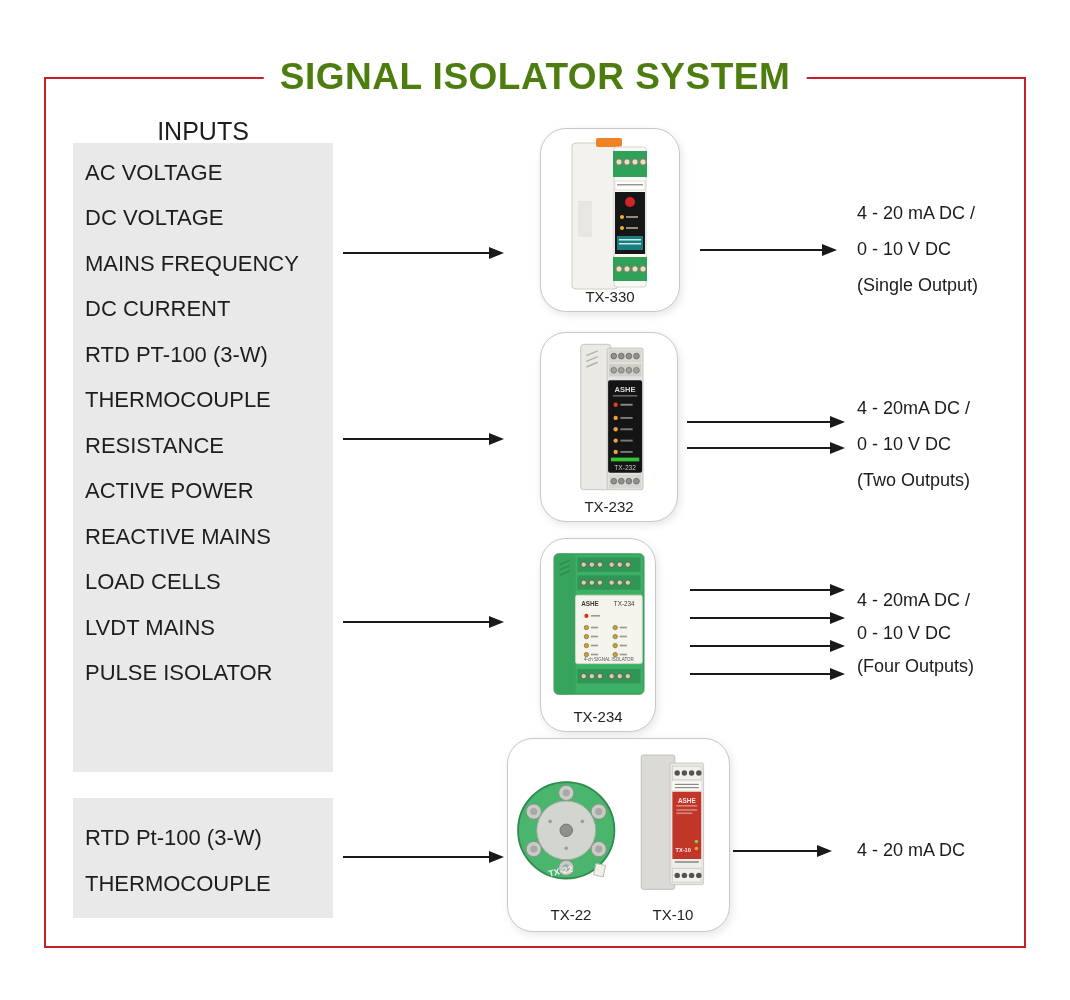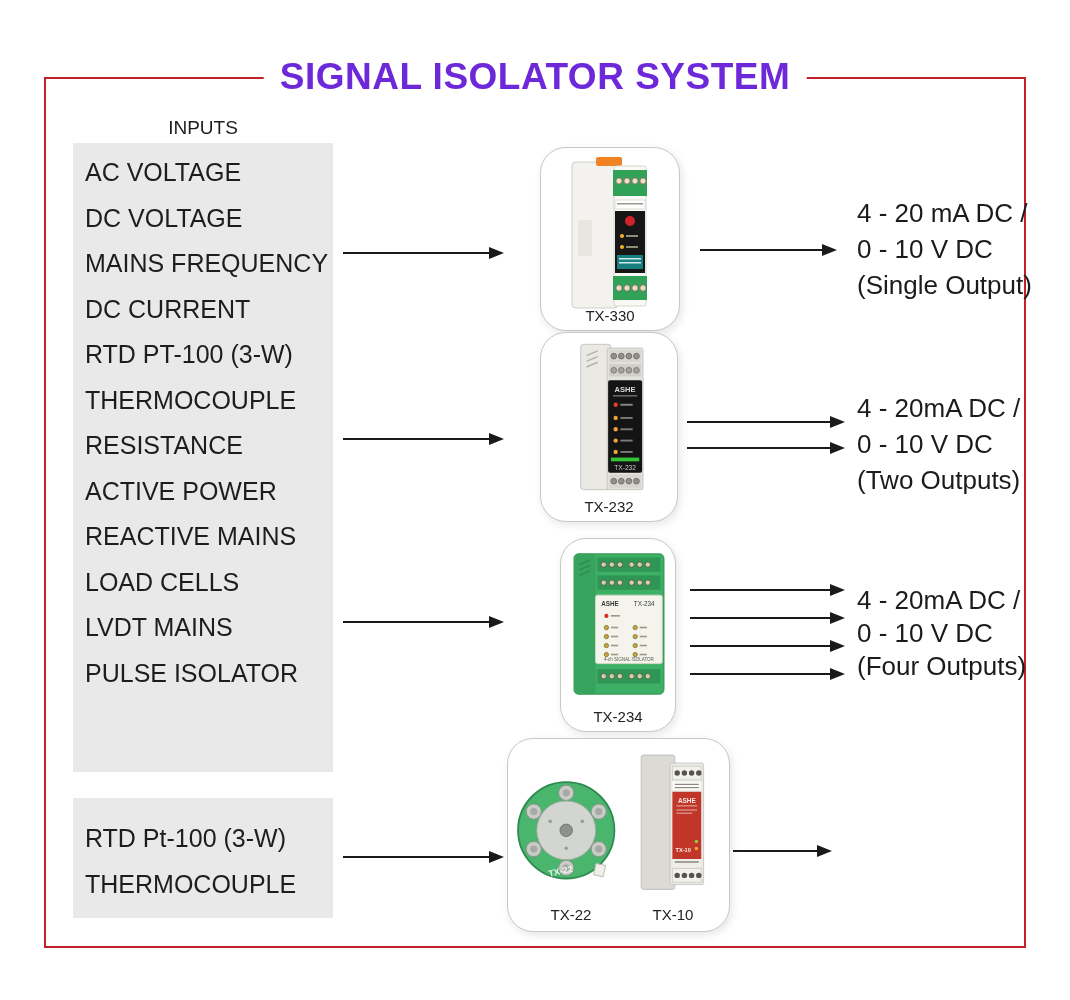--- a/index.html
+++ b/index.html
@@ -8,49 +8,49 @@
     position: relative; width: 1070px; height: 1000px; background: #fff;
     font-family: "Liberation Sans", "DejaVu Sans", sans-serif; color: #1d1d1d; overflow: hidden;
   }
   .frame {
     position: absolute; left: 44px; top: 77px; width: 982px; height: 871px;
     border: 2px solid #c32028;
   }
   .title {
     position: absolute; left: 50%; top: 52px; transform: translateX(-50%);
     font-size: 37px; font-weight: bold; letter-spacing: 0.5px; line-height: 50px;
-    background: #fff; padding: 0 16px; white-space: nowrap; color: #6d28d9;
+    background: #fff; padding: 0 16px; white-space: nowrap; color: #4d7c0f;
   }
   .inputs-header {
     position: absolute; left: 73px; top: 117px; width: 260px;
-    text-align: center; font-size: 19px;
+    text-align: center; font-size: 25px;
   }
   .input-box { position: absolute; left: 73px; width: 260px; background: #e9e9e9; }
   .box1 { top: 143px; height: 629px; padding-top: 7px; }
   .box2 { top: 798px; height: 120px; padding-top: 17px; }
-  .input-item { height: 45.5px; display: flex; align-items: center; padding-left: 12px; font-size: 25px; white-space: nowrap; }
+  .input-item { height: 45.5px; display: flex; align-items: center; padding-left: 12px; font-size: 22px; white-space: nowrap; }
   .box2 .input-item { height: 46px; }
   .card {
     position: absolute; background: #fff; border: 1px solid #c9c8c3; border-radius: 26px;
     box-shadow: 2px 3px 8px rgba(0,0,0,.10);
   }
   .caption {
     position: absolute; left: 0; right: 0; bottom: 6px; text-align: center;
     font-size: 15px; color: #222;
   }
   .caption.cap-a { left: 18px; right: auto; width: 90px; bottom: 8px; }
   .caption.cap-b { left: 125px; right: auto; width: 80px; bottom: 8px; }
   .device-svg { position: absolute; }
   .arrow { position: absolute; height: 2px; background: #1a1a1a; }
   .arrow::after {
     content: ""; position: absolute; right: -15px; top: -5px; width: 0; height: 0;
     border-top: 6px solid transparent; border-bottom: 6px solid transparent;
     border-left: 15px solid #1a1a1a;
   }
-  .out { position: absolute; left: 857px; font-size: 26px; color: #1b1b1b; }
+  .out { position: absolute; left: 857px; font-size: 18px; color: #1b1b1b; }
   .out .line { white-space: nowrap; }
   .out1 { top: 195px; line-height: 36px; }
   .out2 { top: 390px; line-height: 36px; }
   .out3 { top: 584px; line-height: 33px; }
   .out4 { top: 834px; line-height: 32px; }
 </style>
 </head>
 <body>
 
 <div class="canvas">
@@ -87,21 +87,21 @@
 
   <div class="arrow" style="left:700px;top:249px;width:122px;"></div>
   <div class="arrow" style="left:687px;top:421px;width:143px;"></div>
   <div class="arrow" style="left:687px;top:447px;width:143px;"></div>
   <div class="arrow" style="left:690px;top:589px;width:140px;"></div>
   <div class="arrow" style="left:690px;top:617px;width:140px;"></div>
   <div class="arrow" style="left:690px;top:645px;width:140px;"></div>
   <div class="arrow" style="left:690px;top:673px;width:140px;"></div>
   <div class="arrow" style="left:733px;top:850px;width:84px;"></div>
 
-  <div class="card" style="left:540px;top:128px;width:140px;height:184px;margin-top:19px;">
+  <div class="card" style="left:540px;top:128px;width:140px;height:184px;">
     <svg class="device-svg" style="left:15px;top:2px;" viewBox="0 0 110 168" width="110" height="168">
       <rect x="16" y="12" width="46" height="146" rx="4" fill="#f3f2ee" stroke="#cfcec7"></rect>
       <rect x="22" y="70" width="14" height="36" fill="#e7e6e1"></rect>
       <rect x="40" y="7" width="26" height="9" rx="2" fill="#f08224"></rect>
       <rect x="58" y="16" width="32" height="140" rx="2" fill="#faf9f5" stroke="#d6d5ce"></rect>
       <rect x="57" y="20" width="34" height="26" fill="#2fa257"></rect>
       <circle cx="63" cy="31" r="3.2" fill="#e9dfc6" stroke="#77755f"></circle>
       <circle cx="71" cy="31" r="3.2" fill="#e9dfc6" stroke="#77755f"></circle>
       <circle cx="79" cy="31" r="3.2" fill="#e9dfc6" stroke="#77755f"></circle>
       <circle cx="87" cy="31" r="3.2" fill="#e9dfc6" stroke="#77755f"></circle>
@@ -157,21 +157,21 @@
       <text x="71" y="145" font-size="7" fill="#cbcbcb" text-anchor="middle">TX-232</text>
       <rect x="54" y="150" width="34" height="14" fill="#d7d6d0"></rect>
       <circle cx="59" cy="157" r="3" fill="#92918b" stroke="#6e6d68"></circle>
       <circle cx="67" cy="157" r="3" fill="#92918b" stroke="#6e6d68"></circle>
       <circle cx="75" cy="157" r="3" fill="#92918b" stroke="#6e6d68"></circle>
       <circle cx="83" cy="157" r="3" fill="#92918b" stroke="#6e6d68"></circle>
     </svg>
     <div class="caption">TX-232</div>
   </div>
 
-  <div class="card" style="left:540px;top:538px;width:116px;height:194px;margin-left:20px;">
+  <div class="card" style="left:540px;top:538px;width:116px;height:194px;">
     <svg class="device-svg" style="left:4px;top:4px;" viewBox="0 0 120 180" width="108" height="162">
       <rect x="10" y="12" width="100" height="156" rx="5" fill="#3db065" stroke="#2b8c4b"></rect>
       <rect x="10" y="12" width="24" height="156" rx="5" fill="#37a35d"></rect>
       <path d="M16 24 l12 -5 M16 30 l12 -5 M16 36 l12 -5" stroke="#2b8c4b" stroke-width="1.5" fill="none"></path>
       <rect x="36" y="16" width="70" height="16" fill="#2f9655"></rect>
       <circle cx="43" cy="24" r="3" fill="#d6ceb2" stroke="#55604a"></circle>
       <circle cx="52" cy="24" r="3" fill="#d6ceb2" stroke="#55604a"></circle>
       <circle cx="61" cy="24" r="3" fill="#d6ceb2" stroke="#55604a"></circle>
       <circle cx="74" cy="24" r="3" fill="#d6ceb2" stroke="#55604a"></circle>
       <circle cx="83" cy="24" r="3" fill="#d6ceb2" stroke="#55604a"></circle>
@@ -279,15 +279,16 @@
     <div class="line">4 - 20mA DC /</div>
     <div class="line">0 - 10 V DC</div>
     <div class="line">(Two Outputs)</div>
   </div>
   <div class="out out3">
     <div class="line">4 - 20mA DC /</div>
     <div class="line">0 - 10 V DC</div>
     <div class="line">(Four Outputs)</div>
   </div>
   <div class="out out4">
+    <div class="line">4 - 20 mA DC</div>
   </div>
 
 </div>
 
 </body></html>

